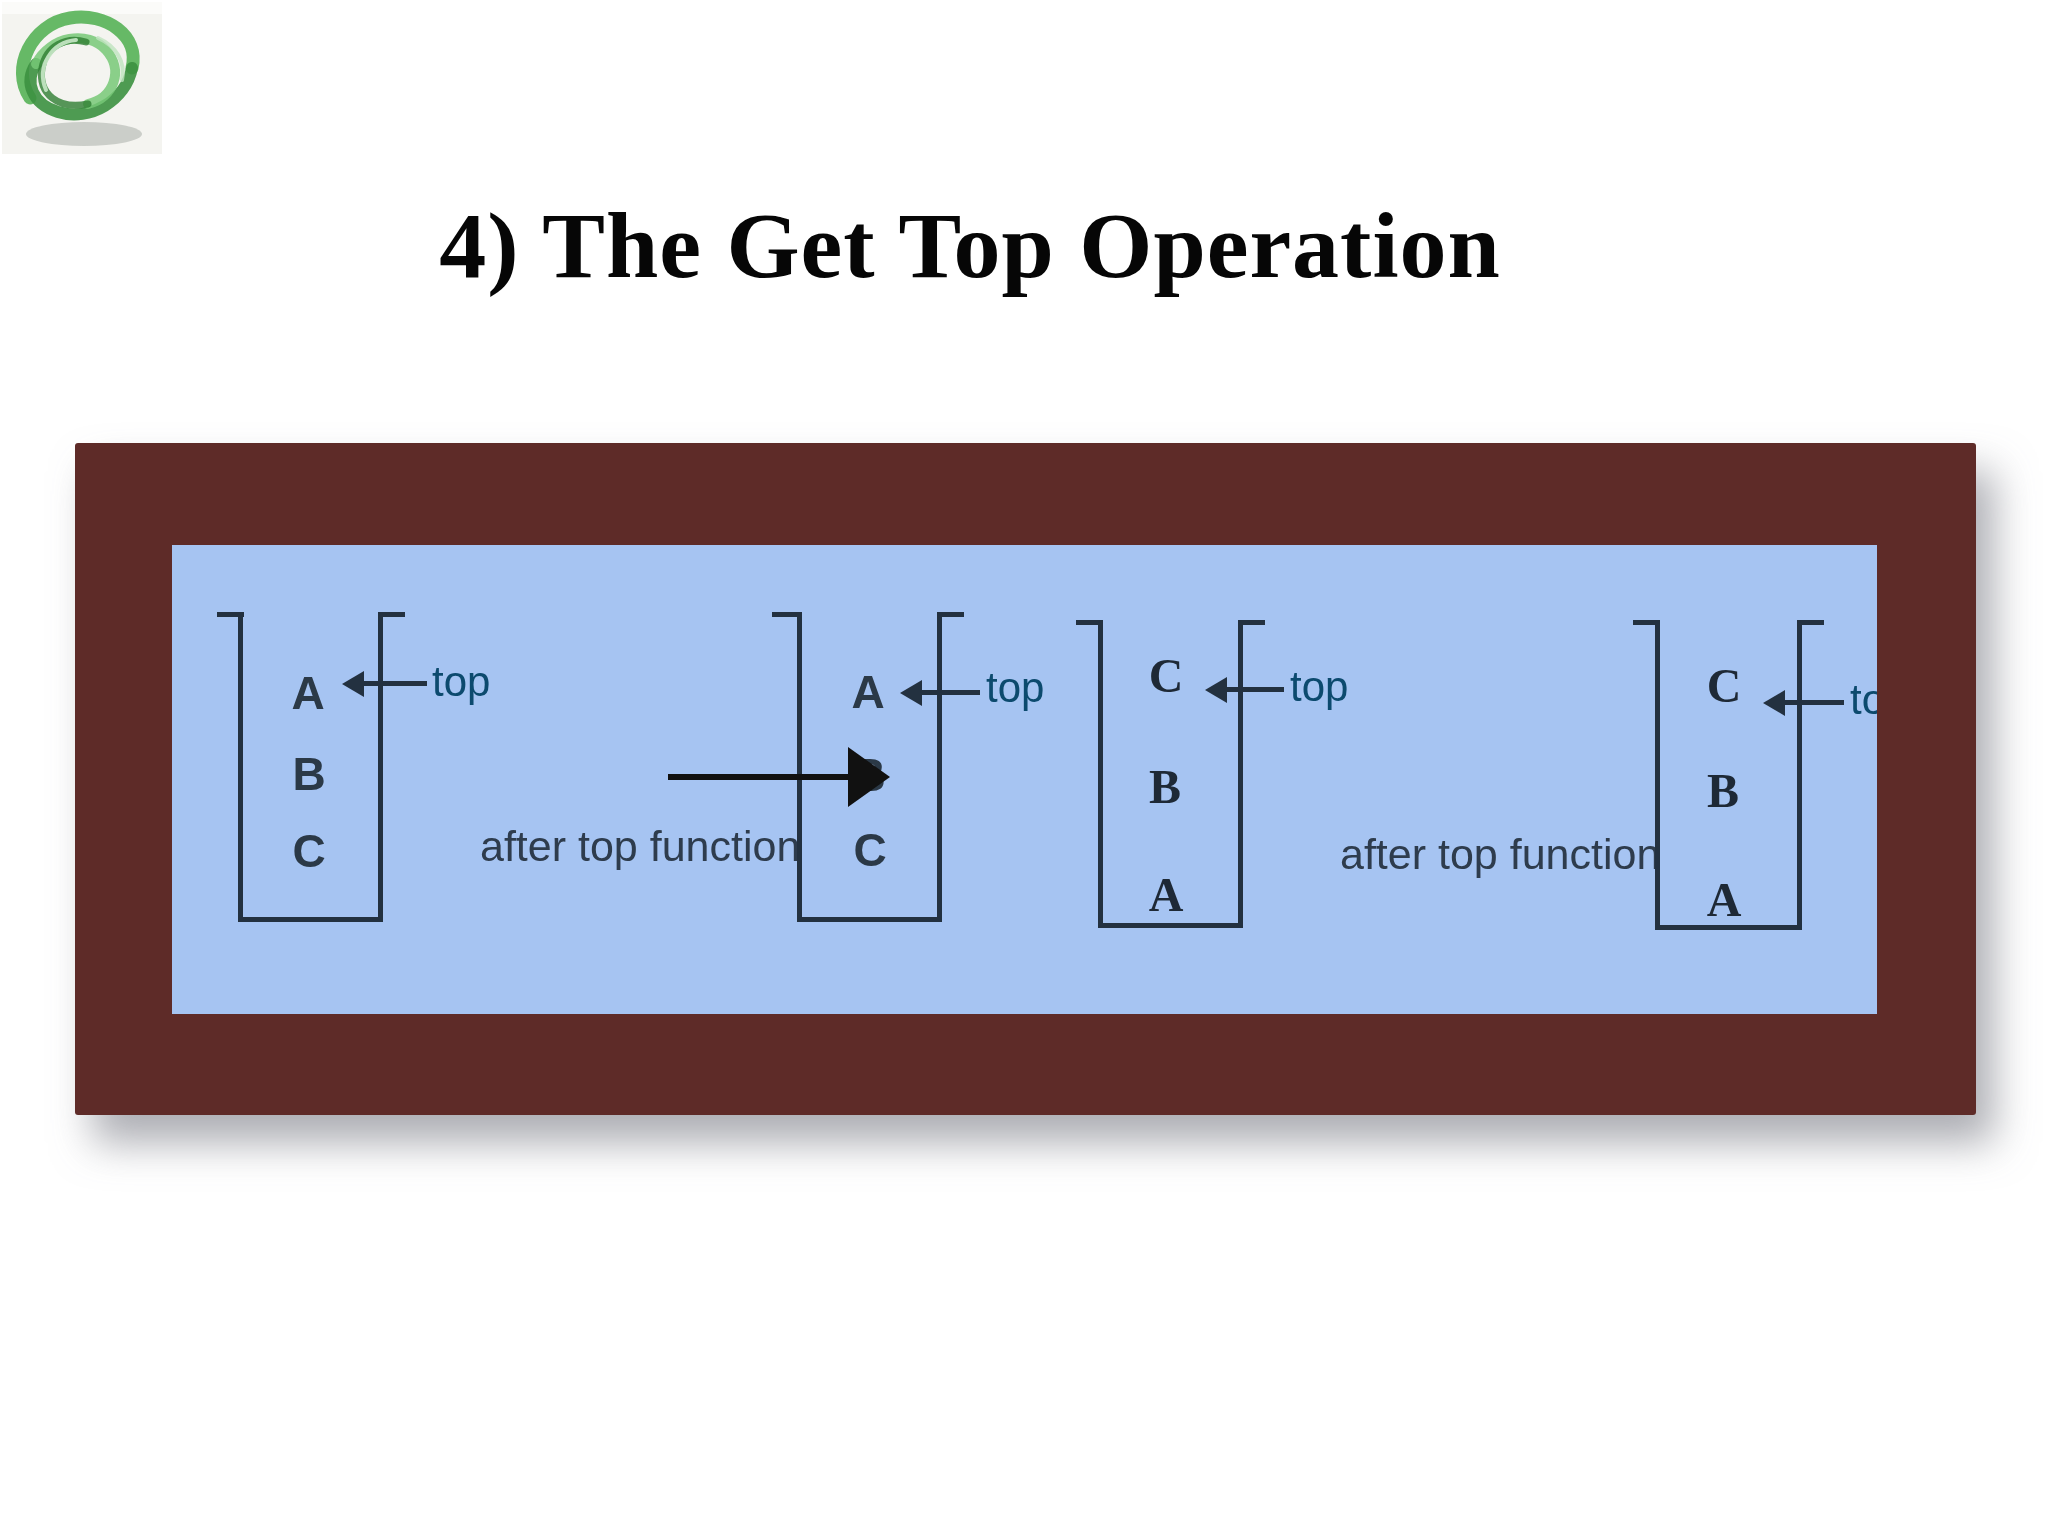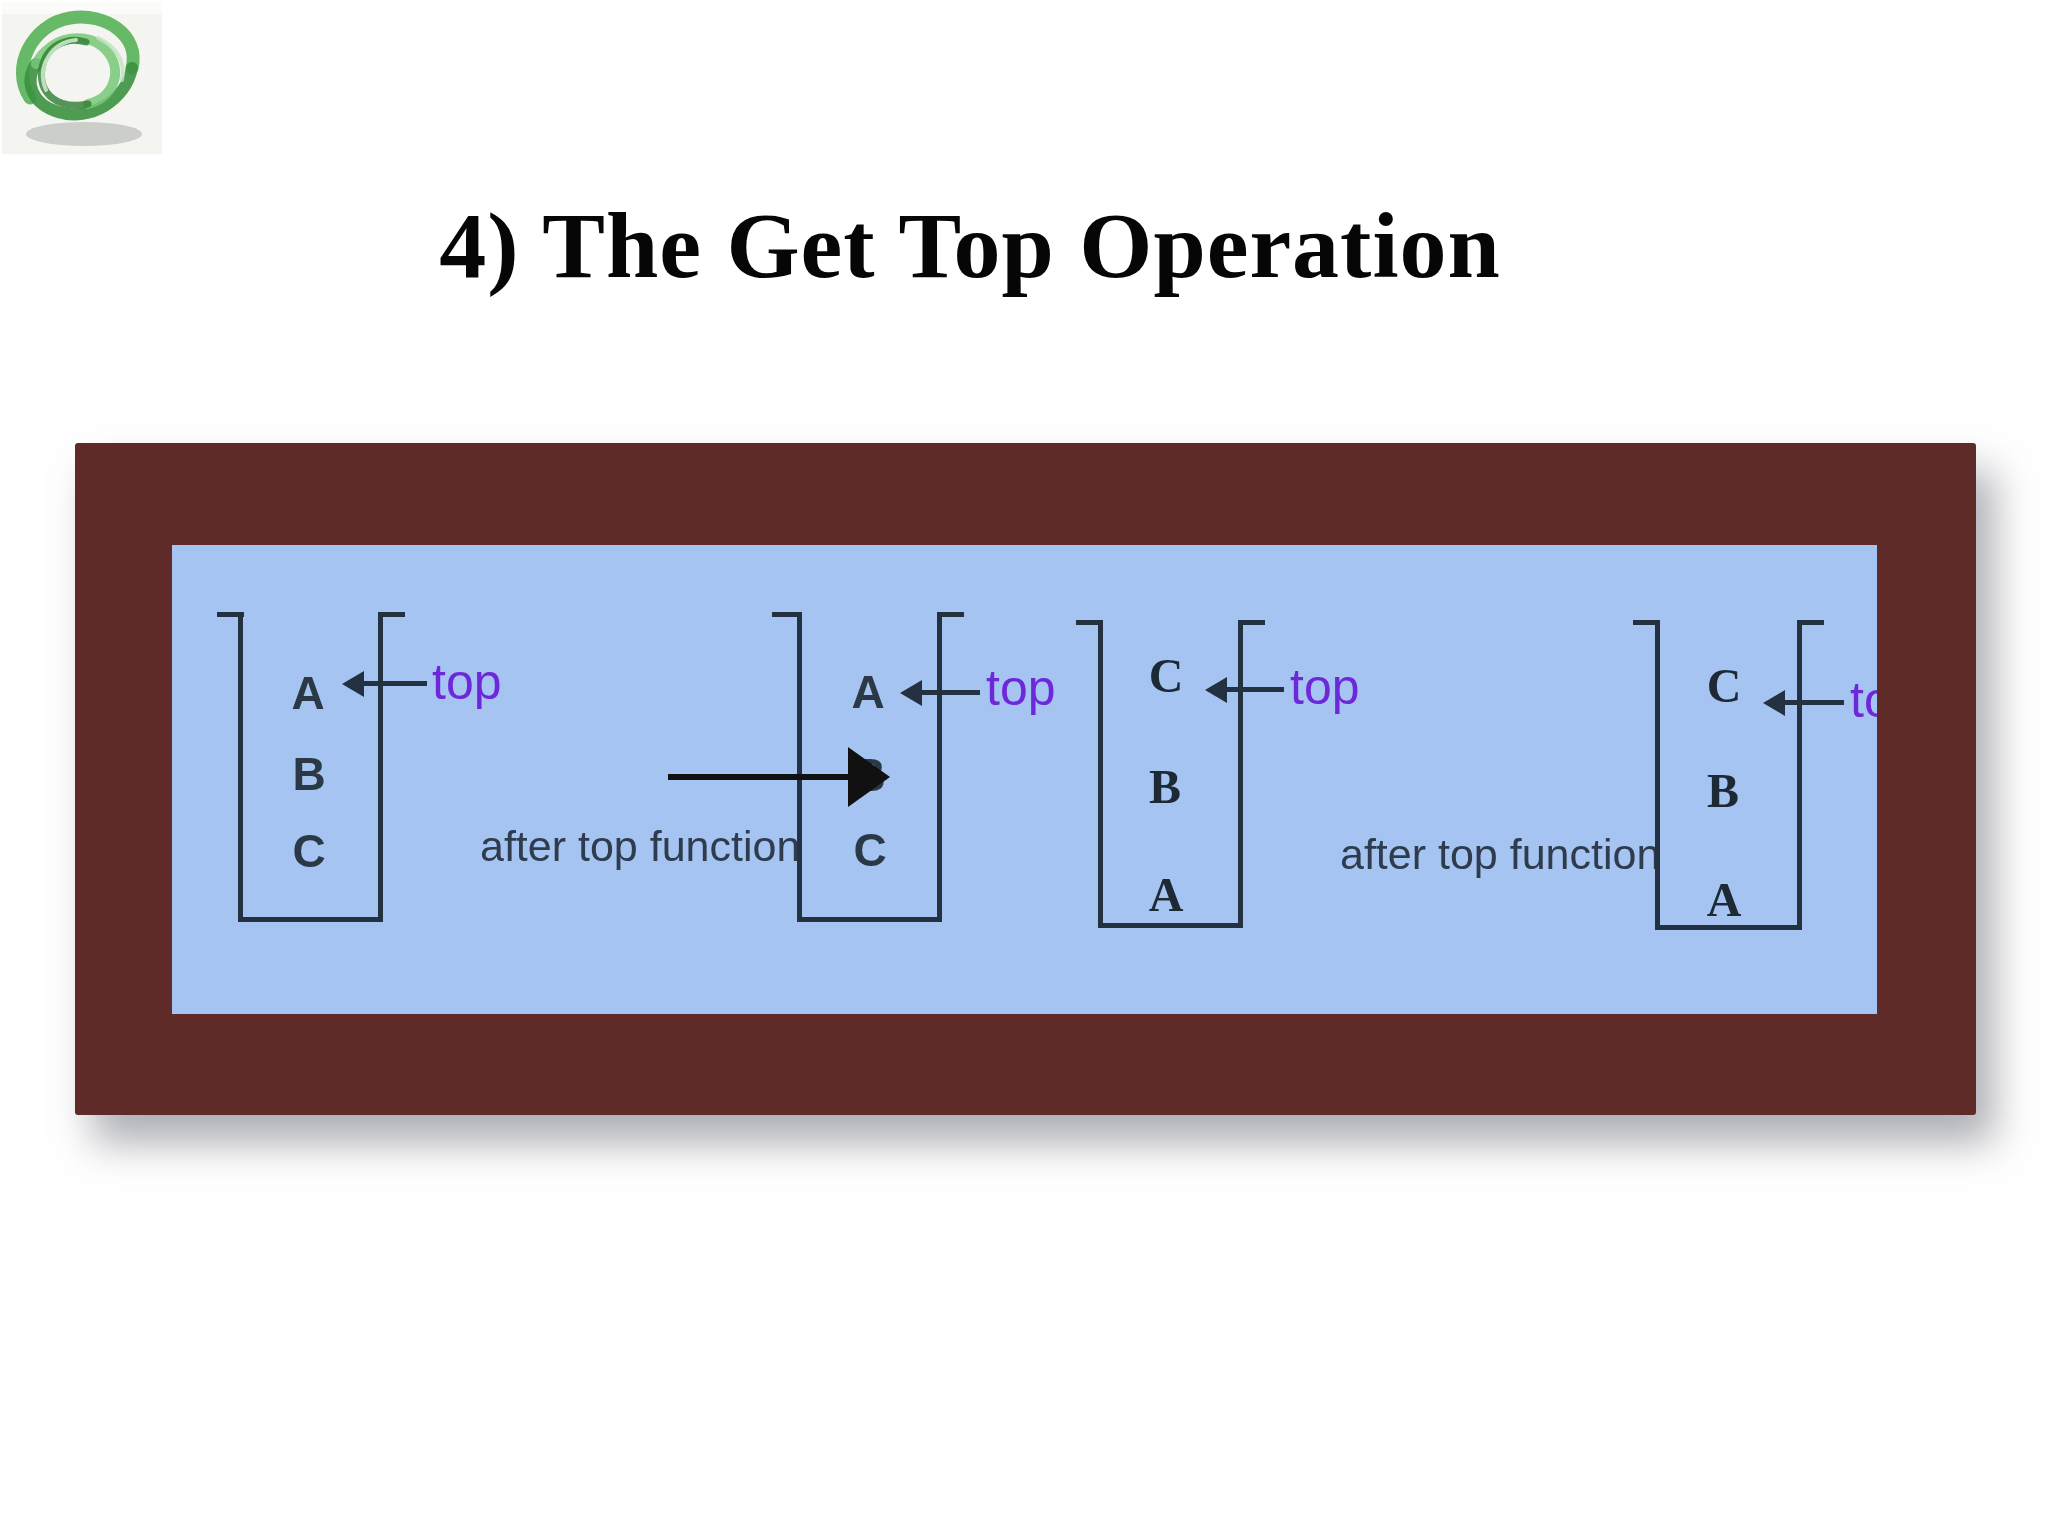--- a/index.html
+++ b/index.html
@@ -36,21 +36,21 @@
   .letter-sans{
     position:absolute;width:52px;height:56px;line-height:56px;text-align:center;
     font-family:"Liberation Sans",sans-serif;font-size:46px;font-weight:600;color:#2b3947;
   }
   .letter-serif{
     position:absolute;width:52px;height:54px;line-height:54px;text-align:center;
     font-family:"Liberation Serif",serif;font-size:48px;font-weight:700;color:#1e2936;
   }
   .ptr-label{
     position:absolute;height:48px;line-height:48px;white-space:nowrap;
-    font-size:50px;font-weight:500;color:#6d28d9;
+    font-size:42px;font-weight:500;color:#0c4a6e;
   }
   .trans-label{
     position:absolute;width:240px;height:50px;line-height:50px;text-align:center;white-space:nowrap;
     font-size:43px;font-weight:500;color:#2e3c4d;
   }
   .long-arrow-line{position:absolute;left:496px;top:229px;width:184px;height:6px;background:#111111;z-index:4;}
   .long-arrow-head{
     position:absolute;left:676px;top:202px;width:0;height:0;z-index:4;
     border-top:30px solid transparent;border-bottom:30px solid transparent;
     border-left:42px solid #111111;

